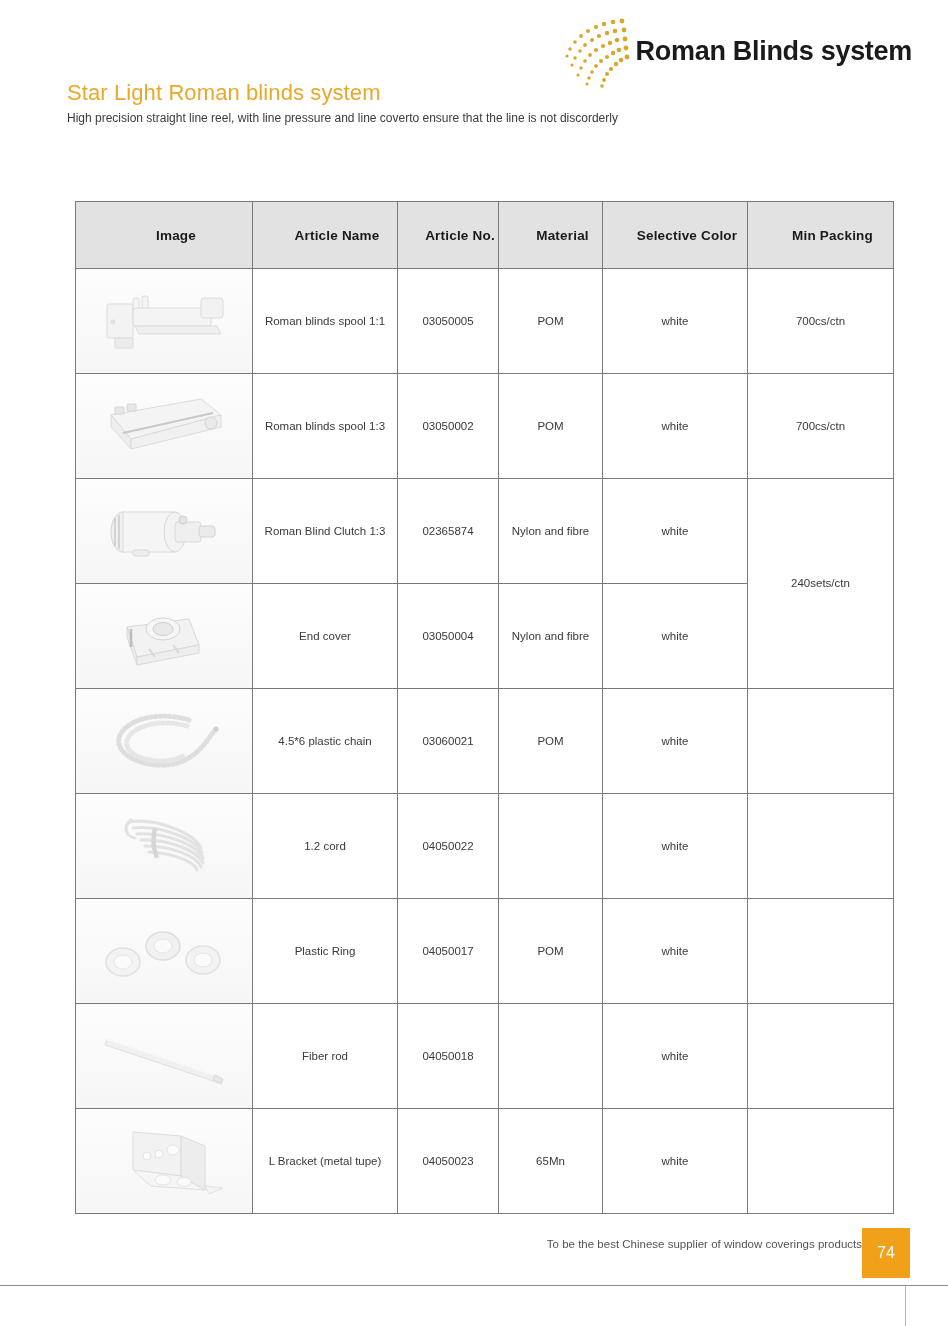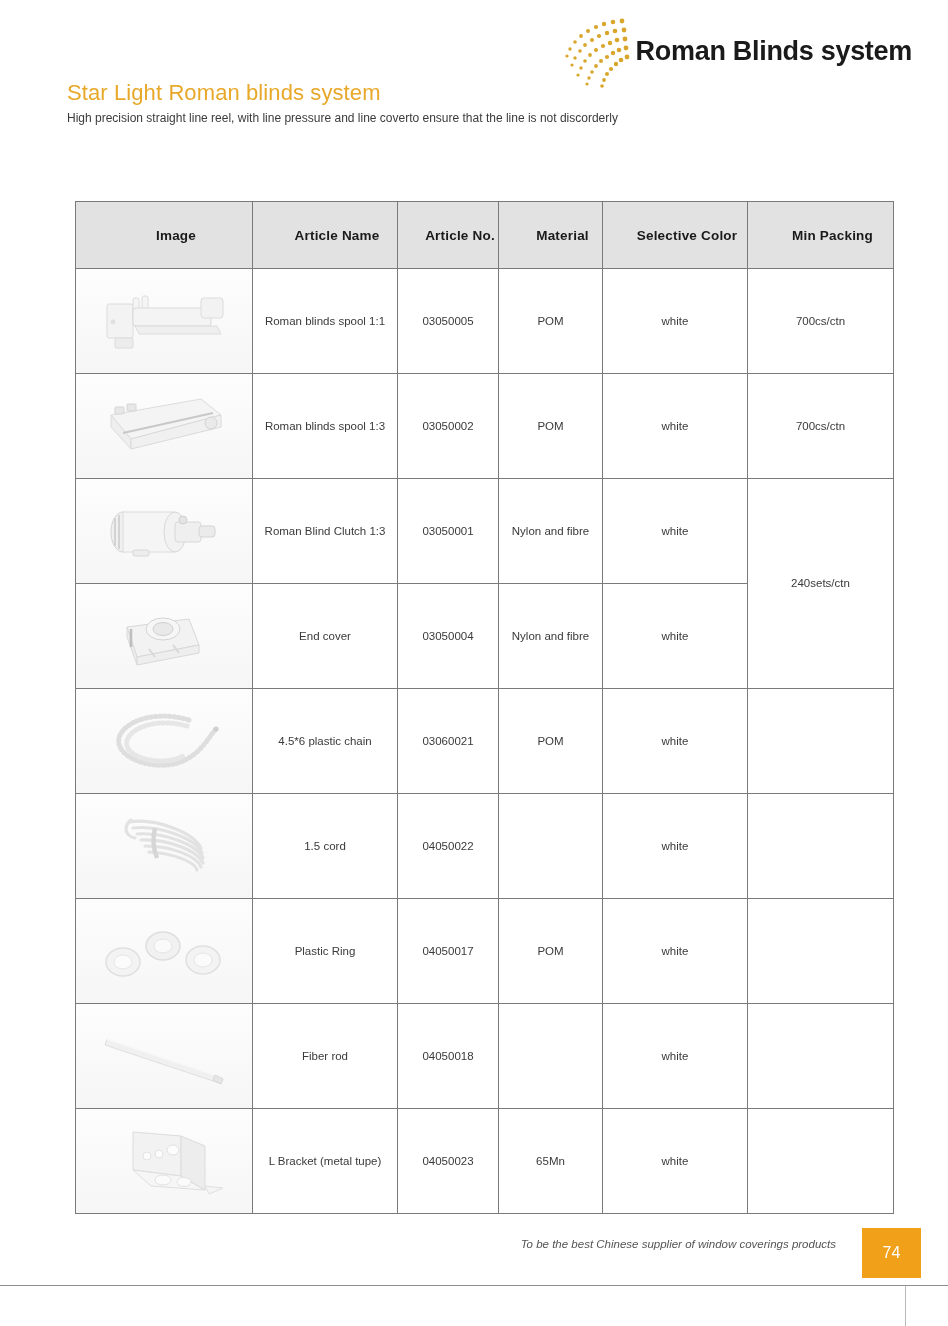--- a/index.html
+++ b/index.html
@@ -102,32 +102,31 @@
     display: flex;
     align-items: center;
     justify-content: center;
     background: linear-gradient(180deg,#fdfdfd 0%, #f6f6f6 100%);
   }
   .img-wrap svg { display: block; }
 
   
   .footer-note {
     position: absolute;
-    right: 112px;
+    right: 86px;
     top: 1238px;
     font-size: 11.5px;
     color: #555555;
     white-space: nowrap;
-    font-style: italic;
   }
   .page-badge {
     position: absolute;
     left: 862px;
     top: 1228px;
-    width: 59px;
+    width: 48px;
     height: 50px;
     background: #f0a019;
     color: #ffffff;
     font-size: 16px;
     display: flex;
     align-items: center;
     justify-content: center;
   }
   .footer-rule {
     position: absolute;
@@ -276,21 +275,21 @@
             <ellipse cx="86" cy="40" rx="11" ry="20" fill="#f2f2f2" stroke="#d8d8d8"></ellipse>
             <rect x="86" y="30" width="26" height="20" rx="3" fill="#efefef" stroke="#d8d8d8"></rect>
             <rect x="110" y="34" width="16" height="11" rx="3" fill="#ebebeb" stroke="#d4d4d4"></rect>
             <circle cx="94" cy="28" r="4" fill="#e4e4e4" stroke="#cfcfcf"></circle>
             <path d="M26 26 L26 54 M30 23 L30 57" stroke="#cdcdcd" stroke-width="1.6"></path>
             <rect x="44" y="58" width="16" height="6" rx="2" fill="#ededed" stroke="#d8d8d8"></rect>
           </svg>
         </div>
       </td>
       <td class="cell-text cell-name">Roman Blind Clutch 1:3</td>
-      <td class="cell-text">03050001</td>
+      <td class="cell-text">02365874</td>
       <td class="cell-text">Nylon and fibre</td>
       <td class="cell-text">white</td>
       <td class="cell-text" rowspan="2">240sets/ctn</td>
     </tr>
 
     <tr>
       <td class="cell-img">
         <div class="img-wrap">
           <svg width="150" height="78" viewBox="0 0 150 78">
             <path d="M38 30 L100 22 L110 48 L48 60 Z" fill="#f2f2f2" stroke="#d8d8d8"></path>
@@ -337,21 +336,21 @@
               <path d="M48 28 C74 26, 107 38, 114 52"></path>
               <path d="M52 34 C78 33, 108 44, 114 57"></path>
               <path d="M56 40 C82 40, 108 50, 112 61"></path>
               <path d="M60 46 C84 47, 106 56, 108 64"></path>
               <path d="M42 14 C34 20, 36 30, 46 32"></path>
             </g>
             <path d="M66 22 C64 30, 64 42, 68 52" fill="none" stroke="#d6d6d6" stroke-width="4.5"></path>
           </svg>
         </div>
       </td>
-      <td class="cell-text cell-name">1.5 cord</td>
+      <td class="cell-text cell-name">1.2 cord</td>
       <td class="cell-text">04050022</td>
       <td class="cell-text"></td>
       <td class="cell-text">white</td>
       <td class="cell-text"></td>
     </tr>
 
     <tr>
       <td class="cell-img">
         <div class="img-wrap">
           <svg width="150" height="78" viewBox="0 0 150 78">

